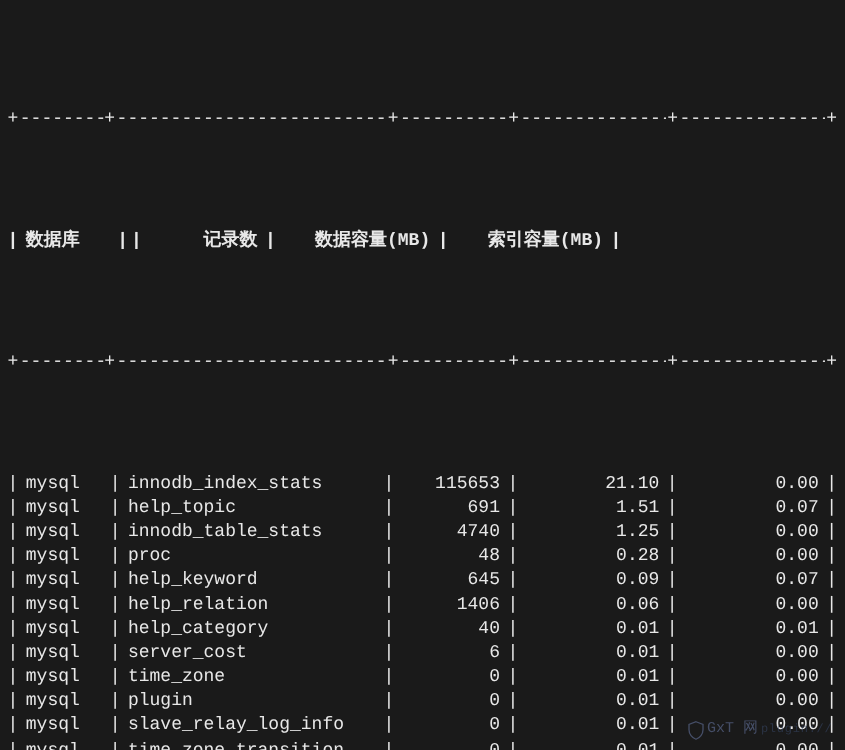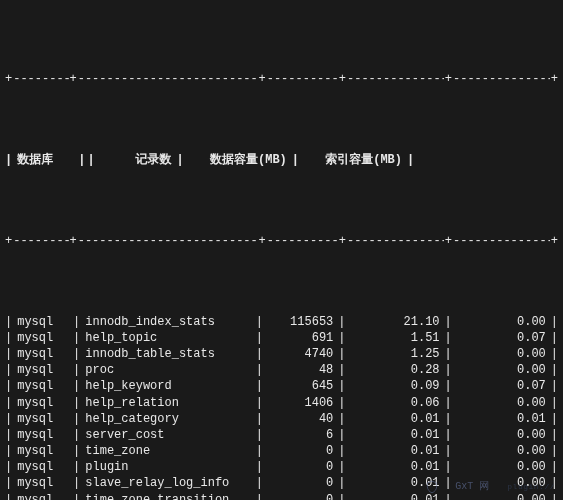--- a/index.html
+++ b/index.html
@@ -43,21 +43,21 @@
     overflow: hidden;
   }
   .watermark {
     position: fixed;
     bottom: 6px;
     right: 8px;
     color: #6a7aa8;
     font-size: 10px;
     display: flex;
     align-items: center;
-    gap: 16px;
+    gap: 0;
     opacity: 0.55;
   }
   .watermark svg {
     width: 14px;
     height: 14px;
   }
   .watermark-url {
     color: #3a4a6a;
     font-size: 8px;
     margin-left: 2px;

